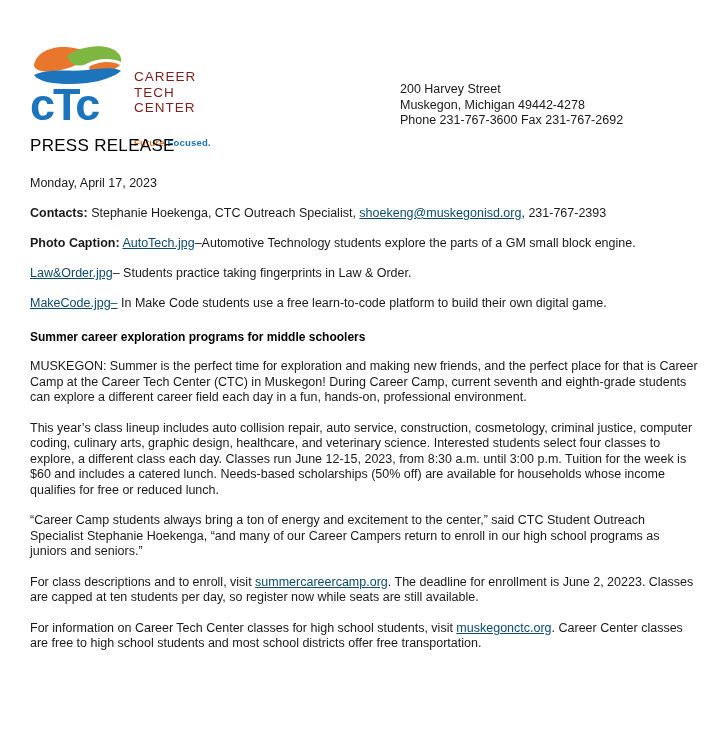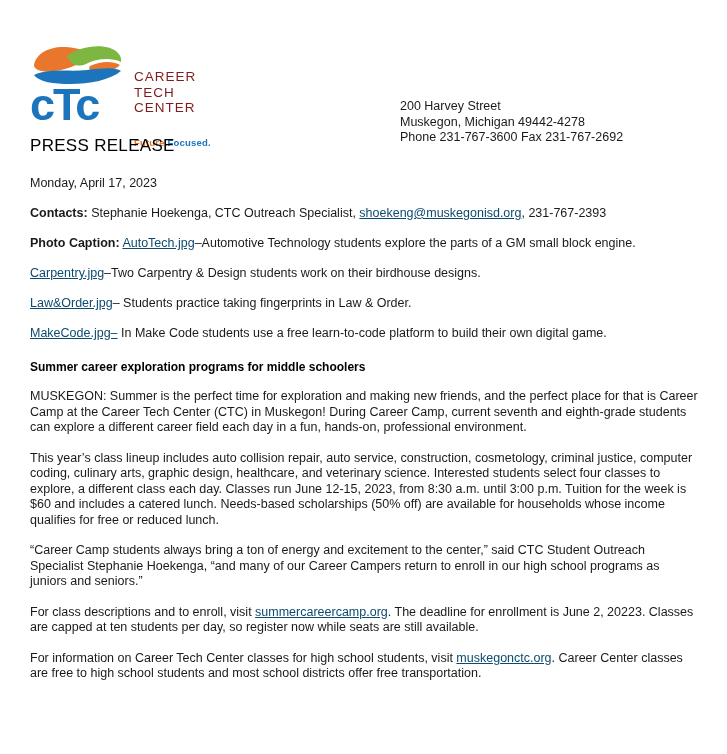--- a/index.html
+++ b/index.html
@@ -36,21 +36,21 @@
     color: #7f1d1d;
     font-weight: normal;
   }
   .tagline { font-size: 9.5px; font-weight: bold; margin-top: 21px; letter-spacing: 0.2px; }
   .tag-orange { color: #e8772d; }
   .tag-blue { color: #1b74bc; }
 
   .address {
     position: absolute;
     left: 400px;
-    top: 99px;
+    top: 82px;
     font-size: 12.5px;
     line-height: 15.5px;
     color: #1a1a1a;
   }
   .press-title {
     position: absolute;
     left: 30px;
     top: 136px;
     font-size: 17px;
     font-weight: normal;
@@ -119,21 +119,20 @@
     <div>Phone 231-767-3600 Fax 231-767-2692</div>
   </div>
 
   <div class="press-title">PRESS RELEASE</div>
 
   <div class="content">
     <div id="lead">
         <p class="line"><span>Monday, April 17, 2023</span></p>
         <p class="line"><span class="bold">Contacts:</span><span> Stephanie Hoekenga, CTC Outreach Specialist, </span><a href="#" class="doclink">shoekeng@muskegonisd.org</a><span>, 231-767-2393</span></p>
         <p class="line"><span class="bold">Photo Caption:</span><span> </span><a href="#" class="doclink">AutoTech.jpg</a><span>–Automotive Technology students explore the parts of a GM small block engine.</span></p>
-        <p class="line"><a href="#" class="doclink">Carpentry.jpg</a><span>–Two Carpentry &amp; Design students work on their birdhouse designs.</span></p>
         <p class="line"><a href="#" class="doclink">Law&amp;Order.jpg</a><span>– Students practice taking fingerprints in Law &amp; Order.</span></p>
         <p class="line"><a href="#" class="doclink">MakeCode.jpg–</a><span> In Make Code students use a free learn-to-code platform to build their own digital game.</span></p>
       </div>
     <h2 class="headline">Summer career exploration programs for middle schoolers</h2>
     <div id="paragraphs">
         <p class="para"><span>MUSKEGON: Summer is the perfect time for exploration and making new friends, and the perfect place for that is Career Camp at the Career Tech Center (CTC) in Muskegon! During Career Camp, current seventh and eighth-grade students can explore a different career field each day in a fun, hands-on, professional environment.</span></p>
         <p class="para"><span>This year’s class lineup includes auto collision repair, auto service, construction, cosmetology, criminal justice, computer coding, culinary arts, graphic design, healthcare, and veterinary science. Interested students select four classes to explore, a different class each day. Classes run June 12-15, 2023, from 8:30 a.m. until 3:00 p.m. Tuition for the week is $60 and includes a catered lunch. Needs-based scholarships (50% off) are available for households whose income qualifies for free or reduced lunch.</span></p>
         <p class="para"><span>“Career Camp students always bring a ton of energy and excitement to the center,” said CTC Student Outreach Specialist Stephanie Hoekenga, “and many of our Career Campers return to enroll in our high school programs as juniors and seniors.”</span></p>
         <p class="para"><span>For class descriptions and to enroll, visit </span><a href="#" class="doclink">summercareercamp.org</a><span>. The deadline for enrollment is June 2, 20223. Classes are capped at ten students per day, so register now while seats are still available.</span></p>
         <p class="para"><span>For information on Career Tech Center classes for high school students, visit </span><a href="#" class="doclink">muskegonctc.org</a><span>. Career Center classes are free to high school students and most school districts offer free transportation.</span></p>

